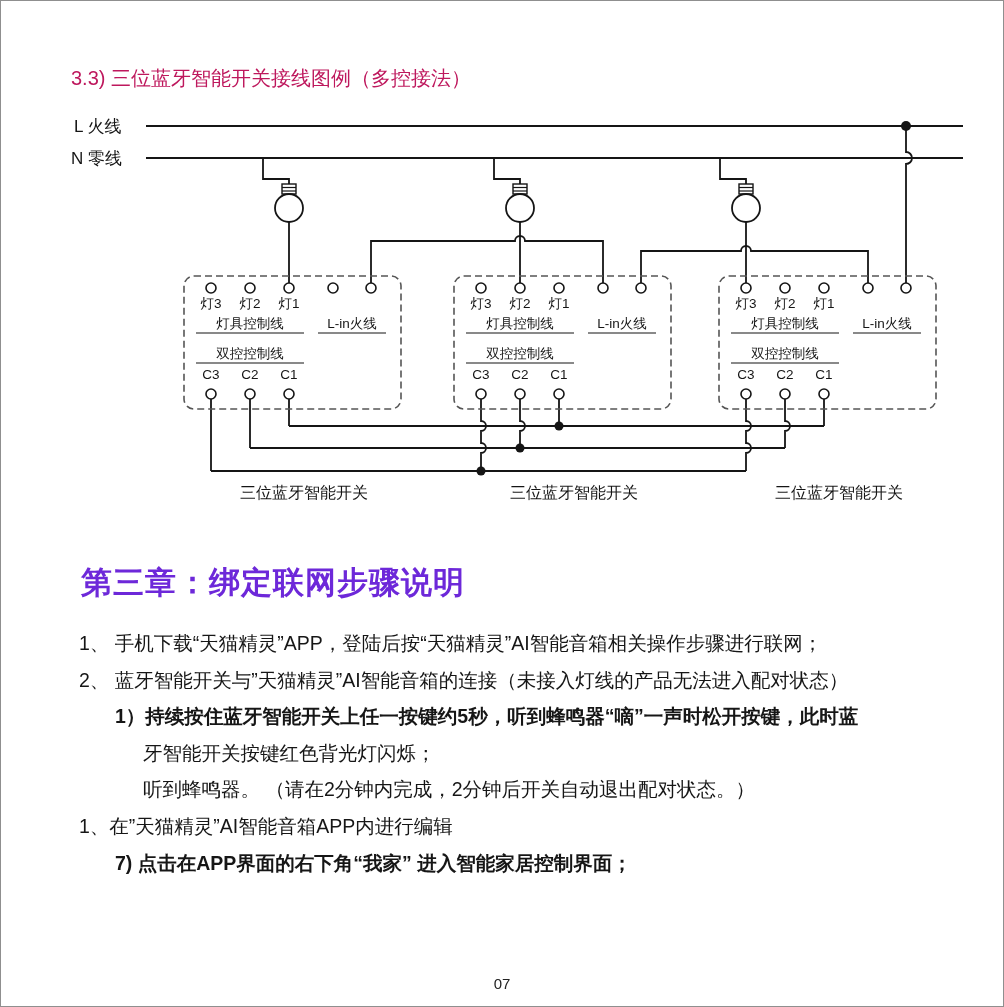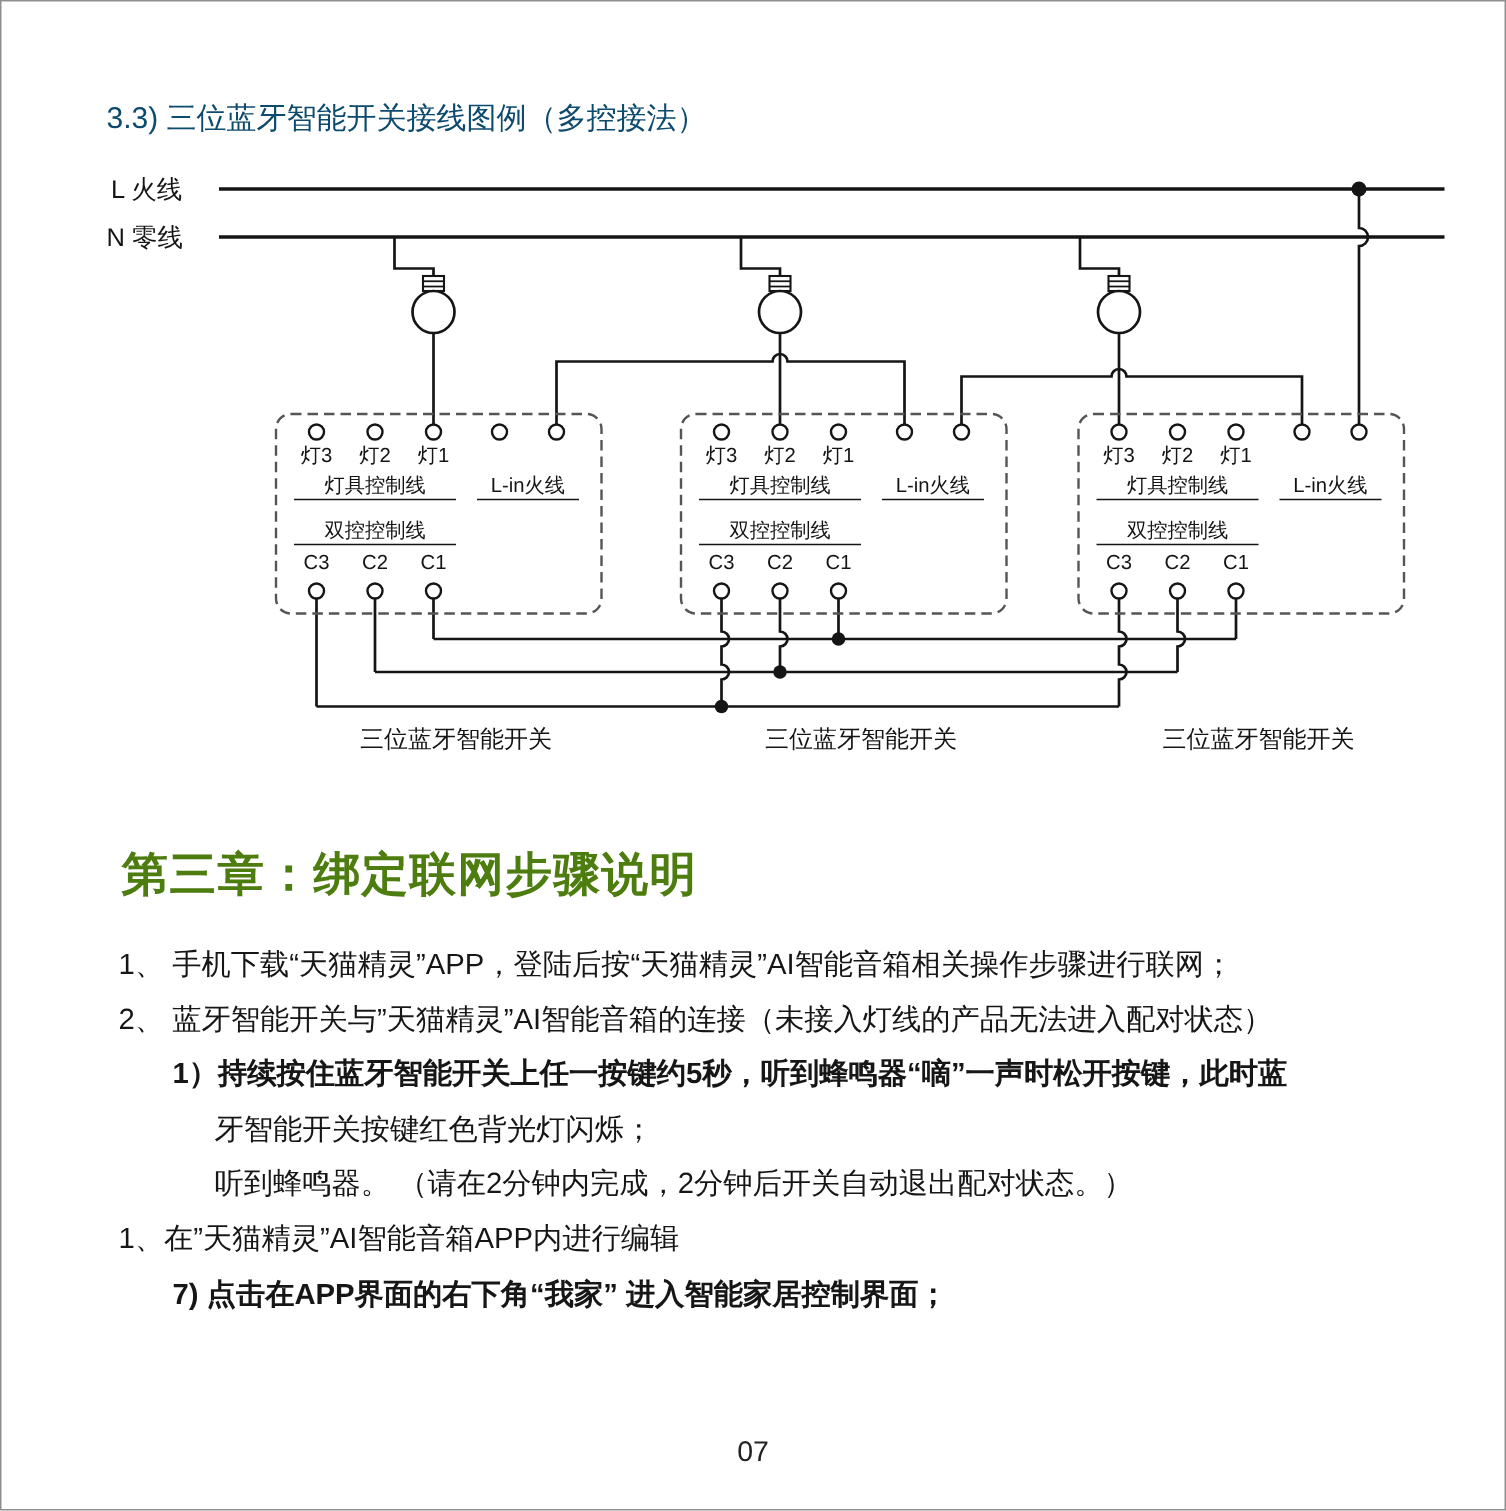--- a/index.html
+++ b/index.html
@@ -8,36 +8,36 @@
     width:1004px; height:1007px; overflow:hidden;
     font-family:"Liberation Sans","DejaVu Sans",sans-serif;
     color:#1a1a1a;
   }
   .page {
     position:relative; width:1004px; height:1007px;
     background:#fff; border:1px solid #8f8f8f; overflow:hidden;
   }
   .section-title {
     padding:64px 0 0 70px; height:100px;
-    font-size:20px; color:#0c4a6e;
+    font-size:20px; color:#be185d;
   }
   .chapter-title {
     margin:42px 0 0 80px;
-    font-size:31px; font-weight:600; letter-spacing:1px; color:#4d7c0f;
+    font-size:31px; font-weight:600; letter-spacing:1px; color:#6d28d9;
     line-height:40px;
   }
   .instructions {
     margin:22px 60px 0 78px;
     font-size:19.5px; line-height:36.6px; color:#161616;
   }
   .ind1 { padding-left:36px;font-weight:bold; }
   .ind2 { padding-left:64px; }
   .page-number {
-    position:absolute; bottom:26px; left:0; width:100%;
-    text-align:center; font-size:19px; color:#222;
+    position:absolute; bottom:14px; left:0; width:100%;
+    text-align:center; font-size:15px; color:#222;
   }
   svg { display:block; }
   svg text { font-family:"Liberation Sans","DejaVu Sans",sans-serif; fill:#151515; }
   .t13 { font-size:13.5px; }
   .t16 { font-size:16px; }
   .t17 { font-size:17px; }
   .wire  { fill:none; stroke:#151515; stroke-width:1.8; }
   .wire2 { stroke:#151515; stroke-width:2.2; }
   .wire-thin { stroke:#151515; stroke-width:1.2; }
   .ul    { stroke:#151515; stroke-width:1.1; }

